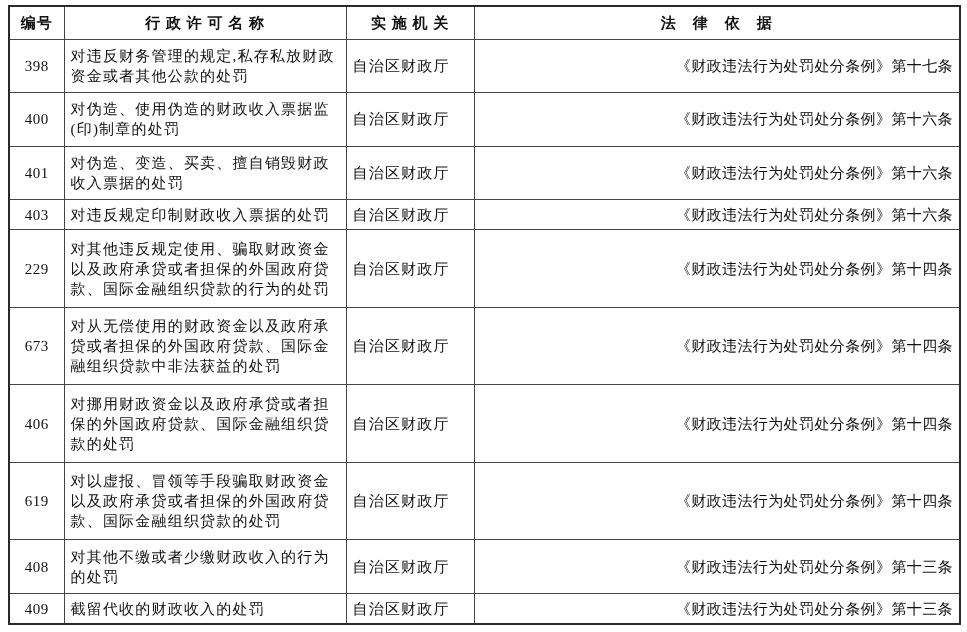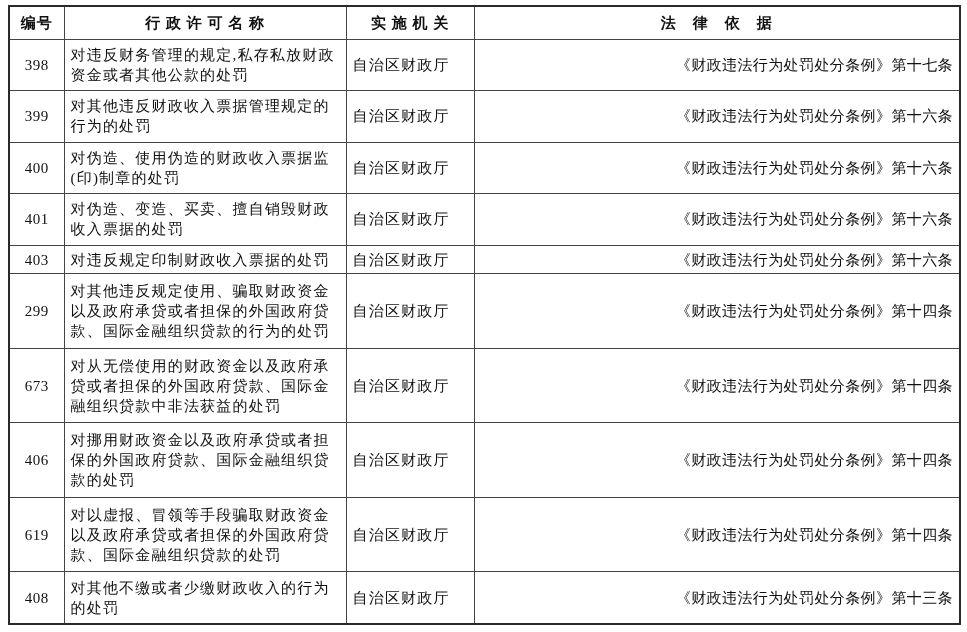--- a/index.html
+++ b/index.html
@@ -94,45 +94,39 @@
       </tr>
     </thead>
     <tbody id="table-body">
         <tr>
           <td class="c-id">398</td>
           <td class="c-name">对违反财务管理的规定,私存私放财政资金或者其他公款的处罚</td>
           <td class="c-agency">自治区财政厅</td>
           <td class="c-basis">《财政违法行为处罚处分条例》第十七条</td>
         </tr>
         <tr>
-          <td class="c-id">399</td>
-          <td class="c-name">对其他违反财政收入票据管理规定的行为的处罚</td>
-          <td class="c-agency">自治区财政厅</td>
-          <td class="c-basis">《财政违法行为处罚处分条例》第十六条</td>
-        </tr>
-        <tr>
           <td class="c-id">400</td>
           <td class="c-name">对伪造、使用伪造的财政收入票据监(印)制章的处罚</td>
           <td class="c-agency">自治区财政厅</td>
           <td class="c-basis">《财政违法行为处罚处分条例》第十六条</td>
         </tr>
         <tr>
           <td class="c-id">401</td>
           <td class="c-name">对伪造、变造、买卖、擅自销毁财政收入票据的处罚</td>
           <td class="c-agency">自治区财政厅</td>
           <td class="c-basis">《财政违法行为处罚处分条例》第十六条</td>
         </tr>
         <tr>
           <td class="c-id">403</td>
           <td class="c-name">对违反规定印制财政收入票据的处罚</td>
           <td class="c-agency">自治区财政厅</td>
           <td class="c-basis">《财政违法行为处罚处分条例》第十六条</td>
         </tr>
         <tr>
-          <td class="c-id">299</td>
+          <td class="c-id">229</td>
           <td class="c-name">对其他违反规定使用、骗取财政资金以及政府承贷或者担保的外国政府贷款、国际金融组织贷款的行为的处罚</td>
           <td class="c-agency">自治区财政厅</td>
           <td class="c-basis">《财政违法行为处罚处分条例》第十四条</td>
         </tr>
         <tr>
           <td class="c-id">673</td>
           <td class="c-name">对从无偿使用的财政资金以及政府承贷或者担保的外国政府贷款、国际金融组织贷款中非法获益的处罚</td>
           <td class="c-agency">自治区财政厅</td>
           <td class="c-basis">《财政违法行为处罚处分条例》第十四条</td>
         </tr>
@@ -147,15 +141,21 @@
           <td class="c-name">对以虚报、冒领等手段骗取财政资金以及政府承贷或者担保的外国政府贷款、国际金融组织贷款的处罚</td>
           <td class="c-agency">自治区财政厅</td>
           <td class="c-basis">《财政违法行为处罚处分条例》第十四条</td>
         </tr>
         <tr>
           <td class="c-id">408</td>
           <td class="c-name">对其他不缴或者少缴财政收入的行为的处罚</td>
           <td class="c-agency">自治区财政厅</td>
           <td class="c-basis">《财政违法行为处罚处分条例》第十三条</td>
         </tr>
+        <tr>
+          <td class="c-id">409</td>
+          <td class="c-name">截留代收的财政收入的处罚</td>
+          <td class="c-agency">自治区财政厅</td>
+          <td class="c-basis">《财政违法行为处罚处分条例》第十三条</td>
+        </tr>
       </tbody>
   </table>
 </div>
 
 </body></html>

